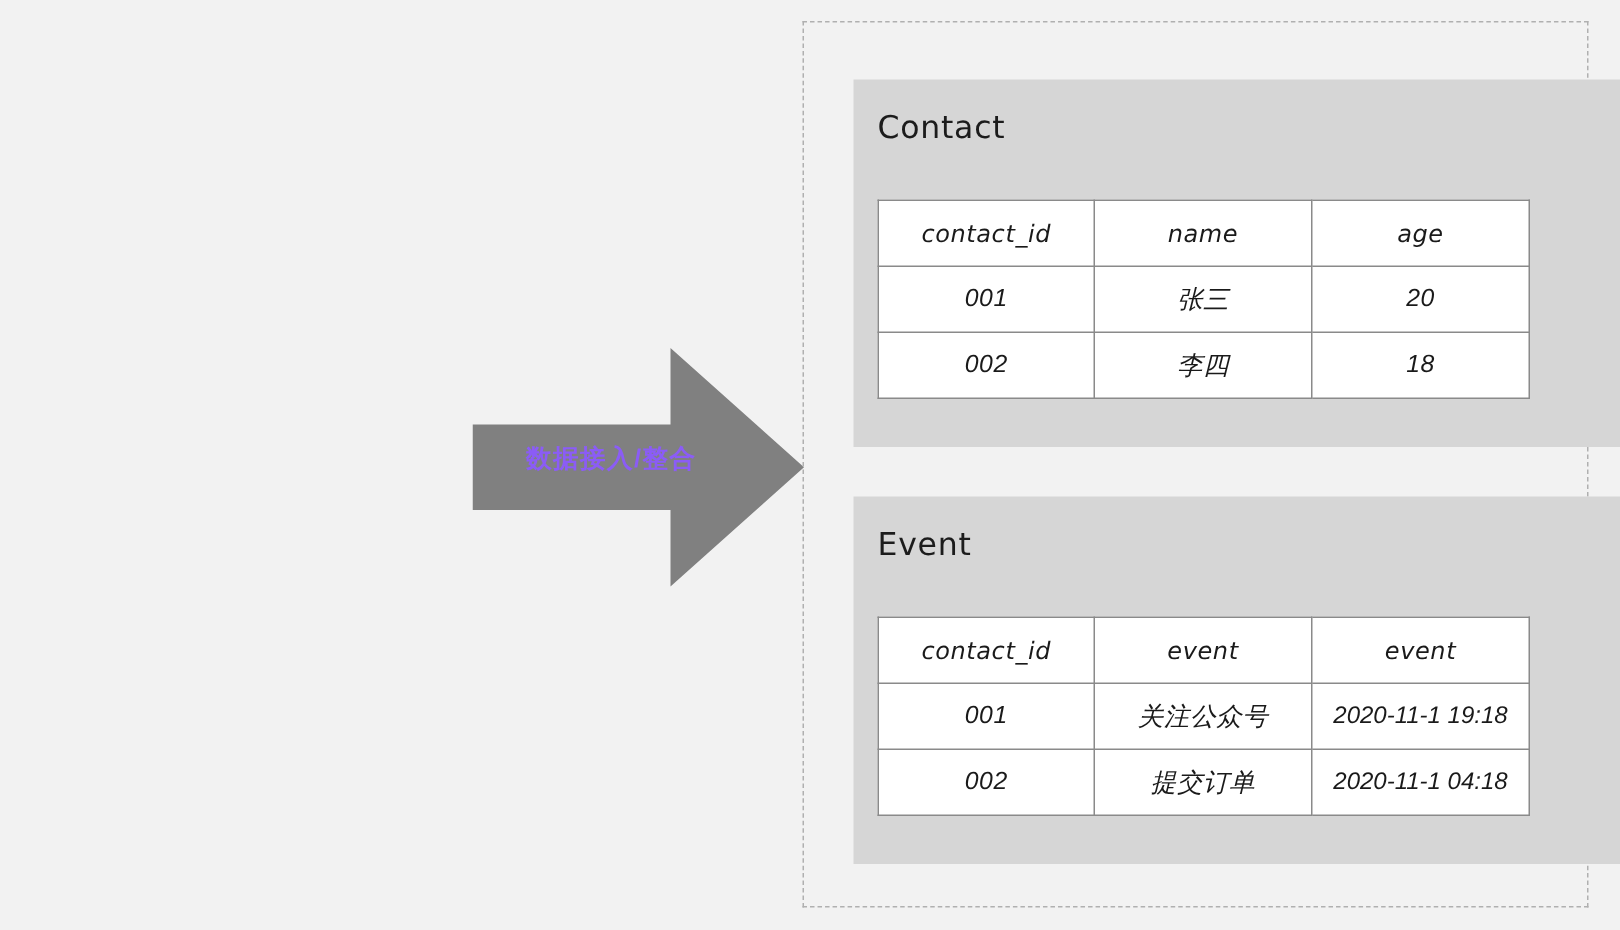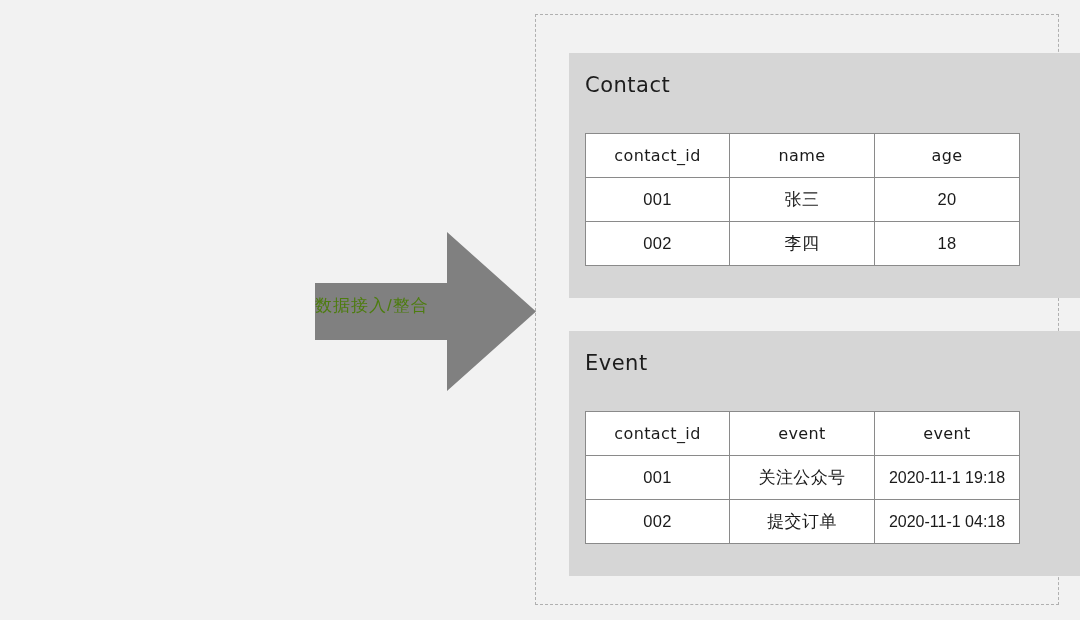--- a/index.html
+++ b/index.html
@@ -69,24 +69,24 @@
   #flow-arrow svg {
     display: block;
     width: 222px;
     height: 163px;
   }
   #flow-arrow-label {
     position: absolute;
     left: 315px;
     top: 297px;
     width: 185px;
-    text-align: left;
+    text-align: center;
     font-size: 17px;
-    font-weight: normal;
-    color: #4d7c0f;
+    font-weight: bold;
+    color: #8b5cf6;
     letter-spacing: 1px;
     line-height: 1;
     white-space: nowrap;
     pointer-events: none;
   }
 
   
   .entity-panel {
     position: absolute;
     left: 33px;            
@@ -109,20 +109,21 @@
   }
 
   .entity-table {
     position: absolute;
     left: 16px;
     top: 80px;
     width: 434px;
     border-collapse: collapse;
     table-layout: fixed;
     background: #ffffff;
+    font-style: italic;
   }
   .entity-table th,
   .entity-table td {
     border: 1px solid #8a8a8a;
     height: 43px;
     text-align: center;
     vertical-align: middle;
     background: #ffffff;
     padding: 0 2px;
     font-weight: normal;

